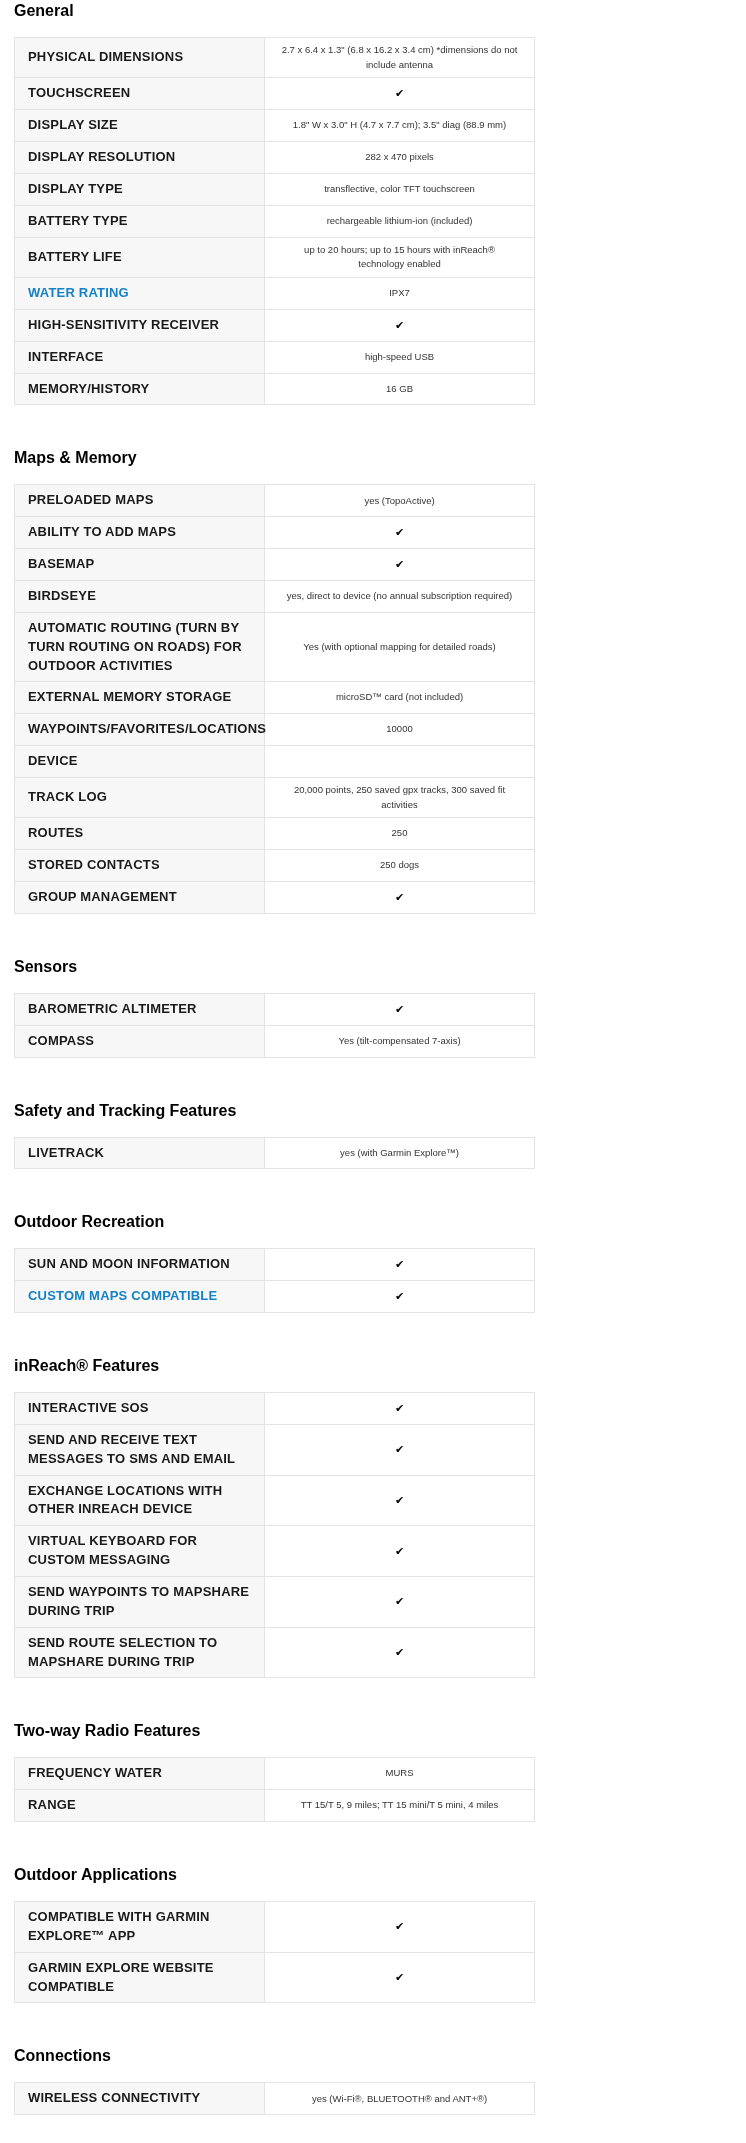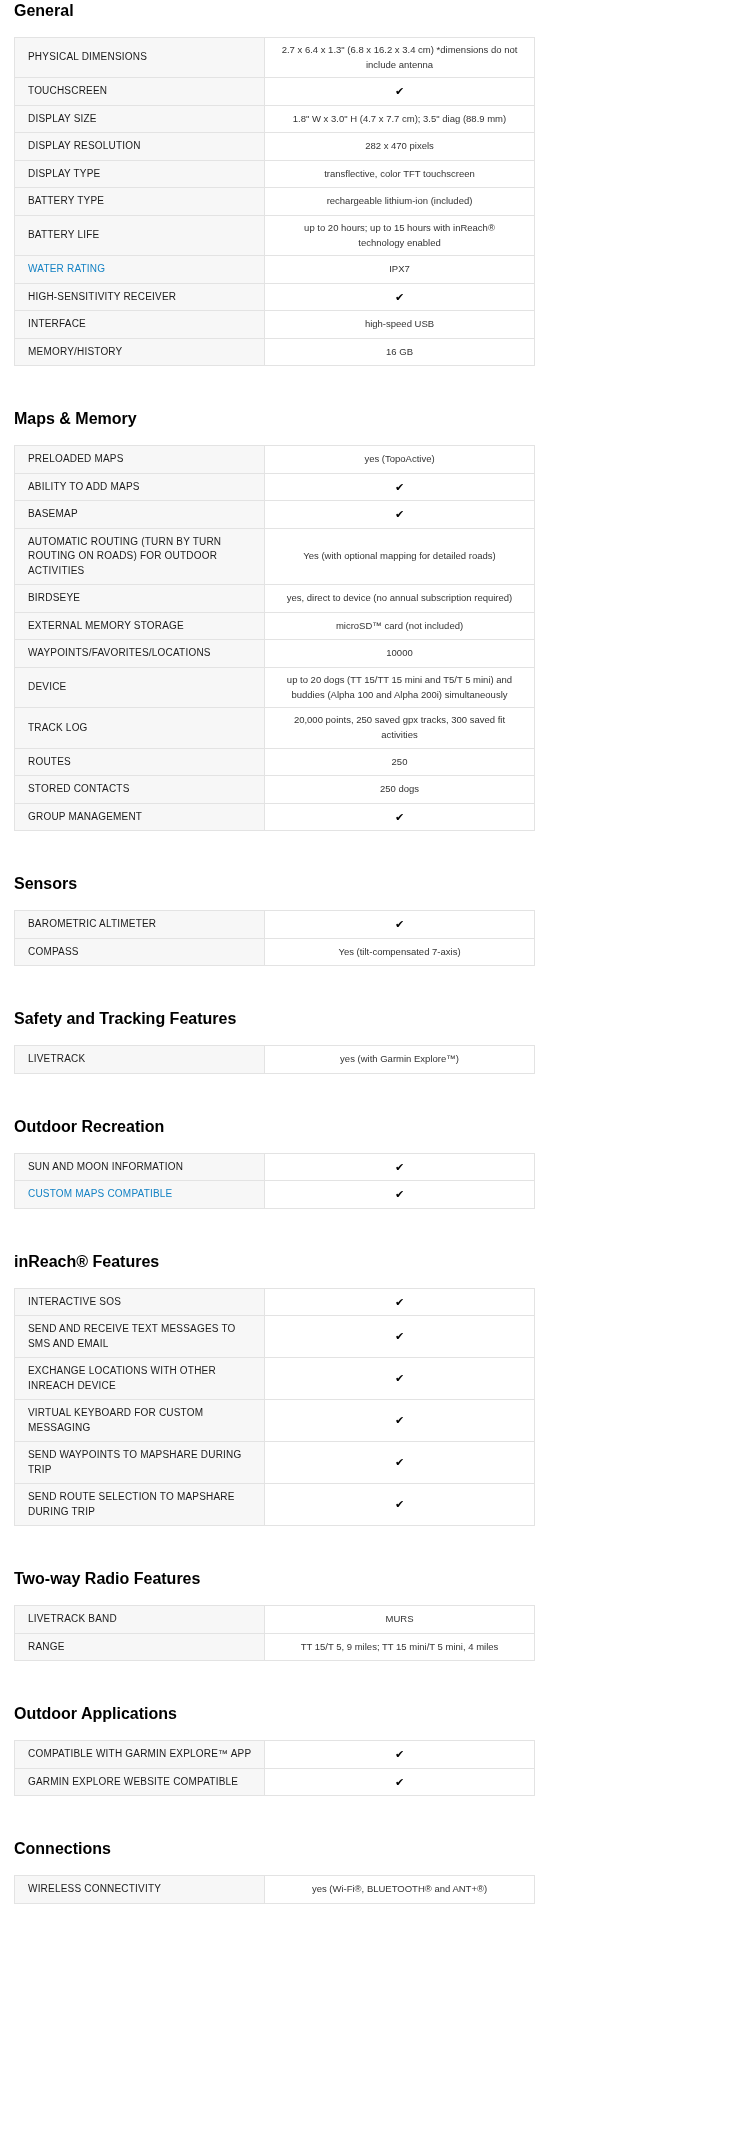--- a/index.html
+++ b/index.html
@@ -37,22 +37,22 @@
     width: 250px;
     flex: 0 0 250px;
     background: var(--labelbg);
     border-right: 1px solid var(--border);
     display: flex;
     align-items: center;
     padding: 6px 10px 6px 13px;
   }
   .label-cell .label-text,
   .label-cell .label-link {
-    font-size: 10px;
-    font-weight: 400;
+    font-size: 13px;
+    font-weight: 700;
     letter-spacing: 0.2px;
     line-height: 1.45;
     color: #1a1a1a;
   }
   .label-cell .label-link {
     color: var(--link);
     text-decoration: none;
     cursor: pointer;
     text-align: right;
   }
@@ -192,57 +192,54 @@
         <div class="spec-row">
           <div class="label-cell">
             <span class="label-text">BASEMAP</span>
           </div>
           <div class="value-cell">
             <span class="check">✔</span>
           </div>
         </div>
         <div class="spec-row">
           <div class="label-cell">
+            <span class="label-text">BIRDSEYE</span>
+          </div>
+          <div class="value-cell">
+            <span>yes, direct to device (no annual subscription required)</span>
+          </div>
+        </div>
+        <div class="spec-row">
+          <div class="label-cell">
             <span class="label-text">AUTOMATIC ROUTING (TURN BY TURN ROUTING ON ROADS) FOR OUTDOOR ACTIVITIES</span>
           </div>
           <div class="value-cell">
             <span>Yes (with optional mapping for detailed roads)</span>
           </div>
         </div>
         <div class="spec-row">
           <div class="label-cell">
-            <span class="label-text">BIRDSEYE</span>
-          </div>
-          <div class="value-cell">
-            <span>yes, direct to device (no annual subscription required)</span>
-          </div>
-        </div>
-        <div class="spec-row">
-          <div class="label-cell">
             <span class="label-text">EXTERNAL MEMORY STORAGE</span>
           </div>
           <div class="value-cell">
             <span>microSD™ card (not included)</span>
           </div>
         </div>
         <div class="spec-row">
           <div class="label-cell">
             <span class="label-text">WAYPOINTS/FAVORITES/LOCATIONS</span>
           </div>
           <div class="value-cell">
             <span>10000</span>
           </div>
         </div>
         <div class="spec-row">
           <div class="label-cell">
             <span class="label-text">DEVICE</span>
           </div>
-          <div class="value-cell">
-            <span>up to 20 dogs (TT 15/TT 15 mini and T5/T 5 mini) and buddies (Alpha 100 and Alpha 200i) simultaneously</span>
-          </div>
         </div>
         <div class="spec-row">
           <div class="label-cell">
             <span class="label-text">TRACK LOG</span>
           </div>
           <div class="value-cell">
             <span>20,000 points, 250 saved gpx tracks, 300 saved fit activities</span>
           </div>
         </div>
         <div class="spec-row">
@@ -377,21 +374,21 @@
             <span class="check">✔</span>
           </div>
         </div>
       </div>
     </section>
     <section class="spec-section">
       <h2>Two-way Radio Features</h2>
       <div class="spec-table">
         <div class="spec-row">
           <div class="label-cell">
-            <span class="label-text">LIVETRACK BAND</span>
+            <span class="label-text">FREQUENCY WATER</span>
           </div>
           <div class="value-cell">
             <span>MURS</span>
           </div>
         </div>
         <div class="spec-row">
           <div class="label-cell">
             <span class="label-text">RANGE</span>
           </div>
           <div class="value-cell">

